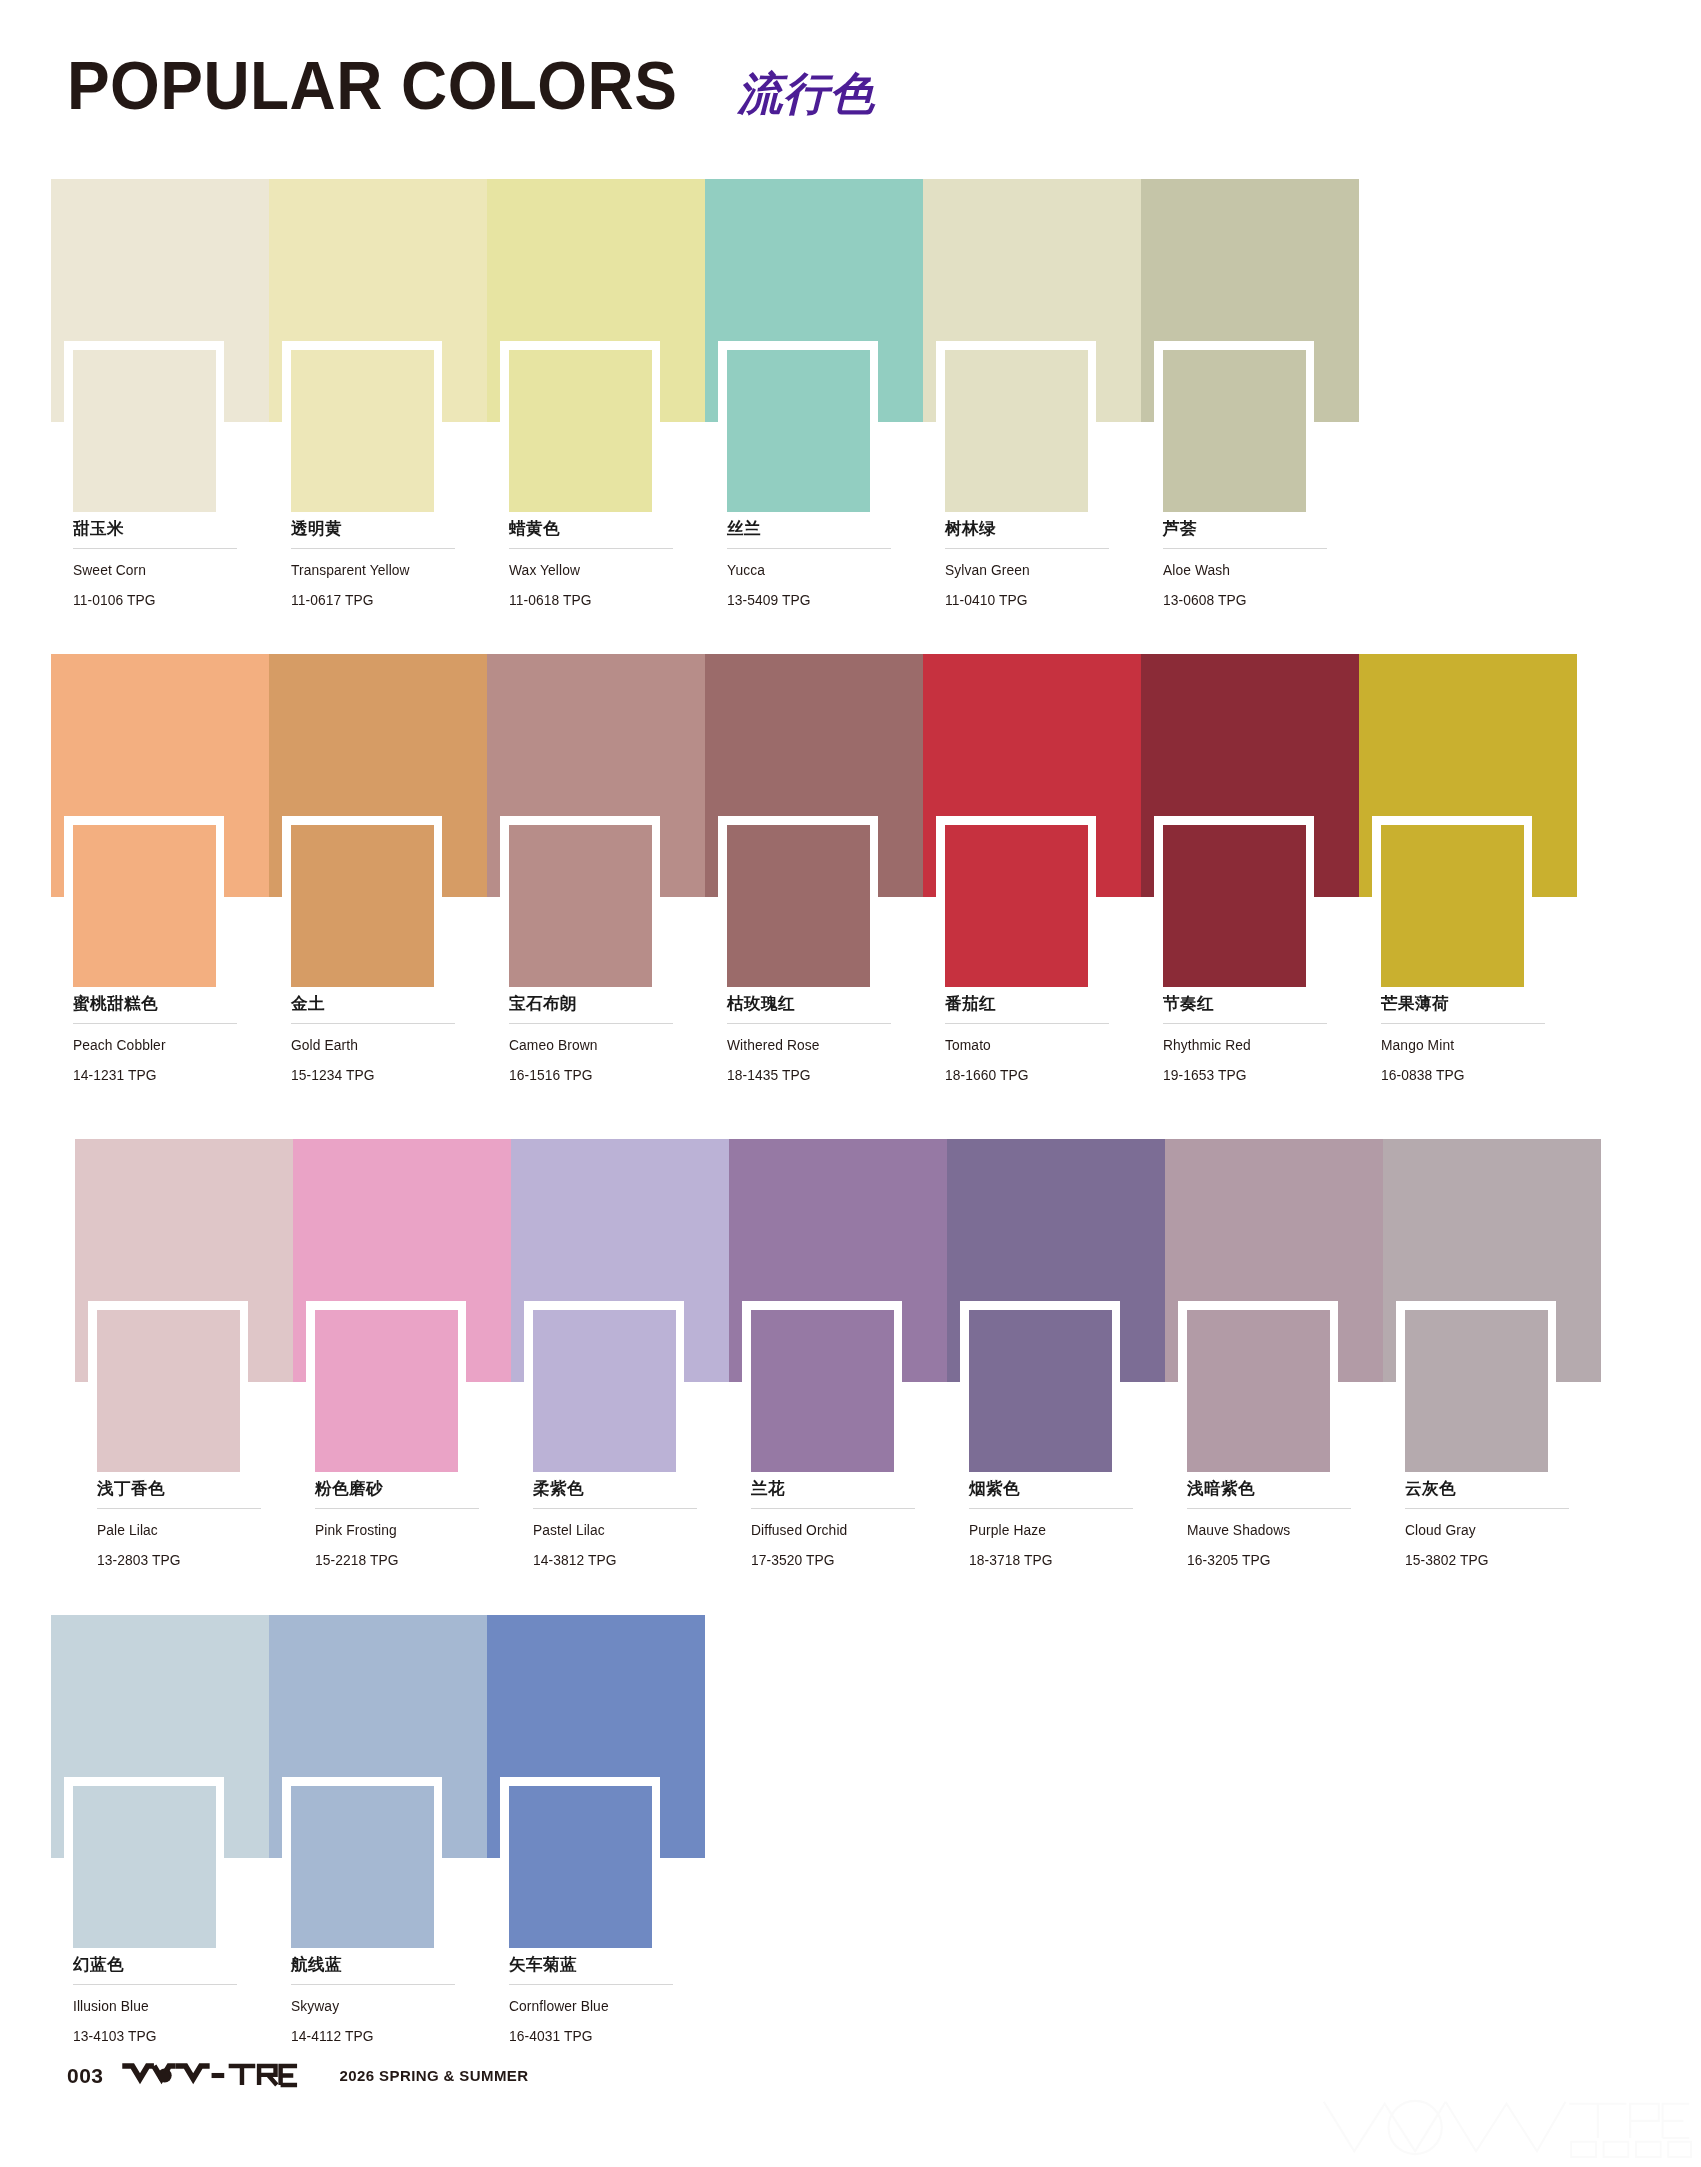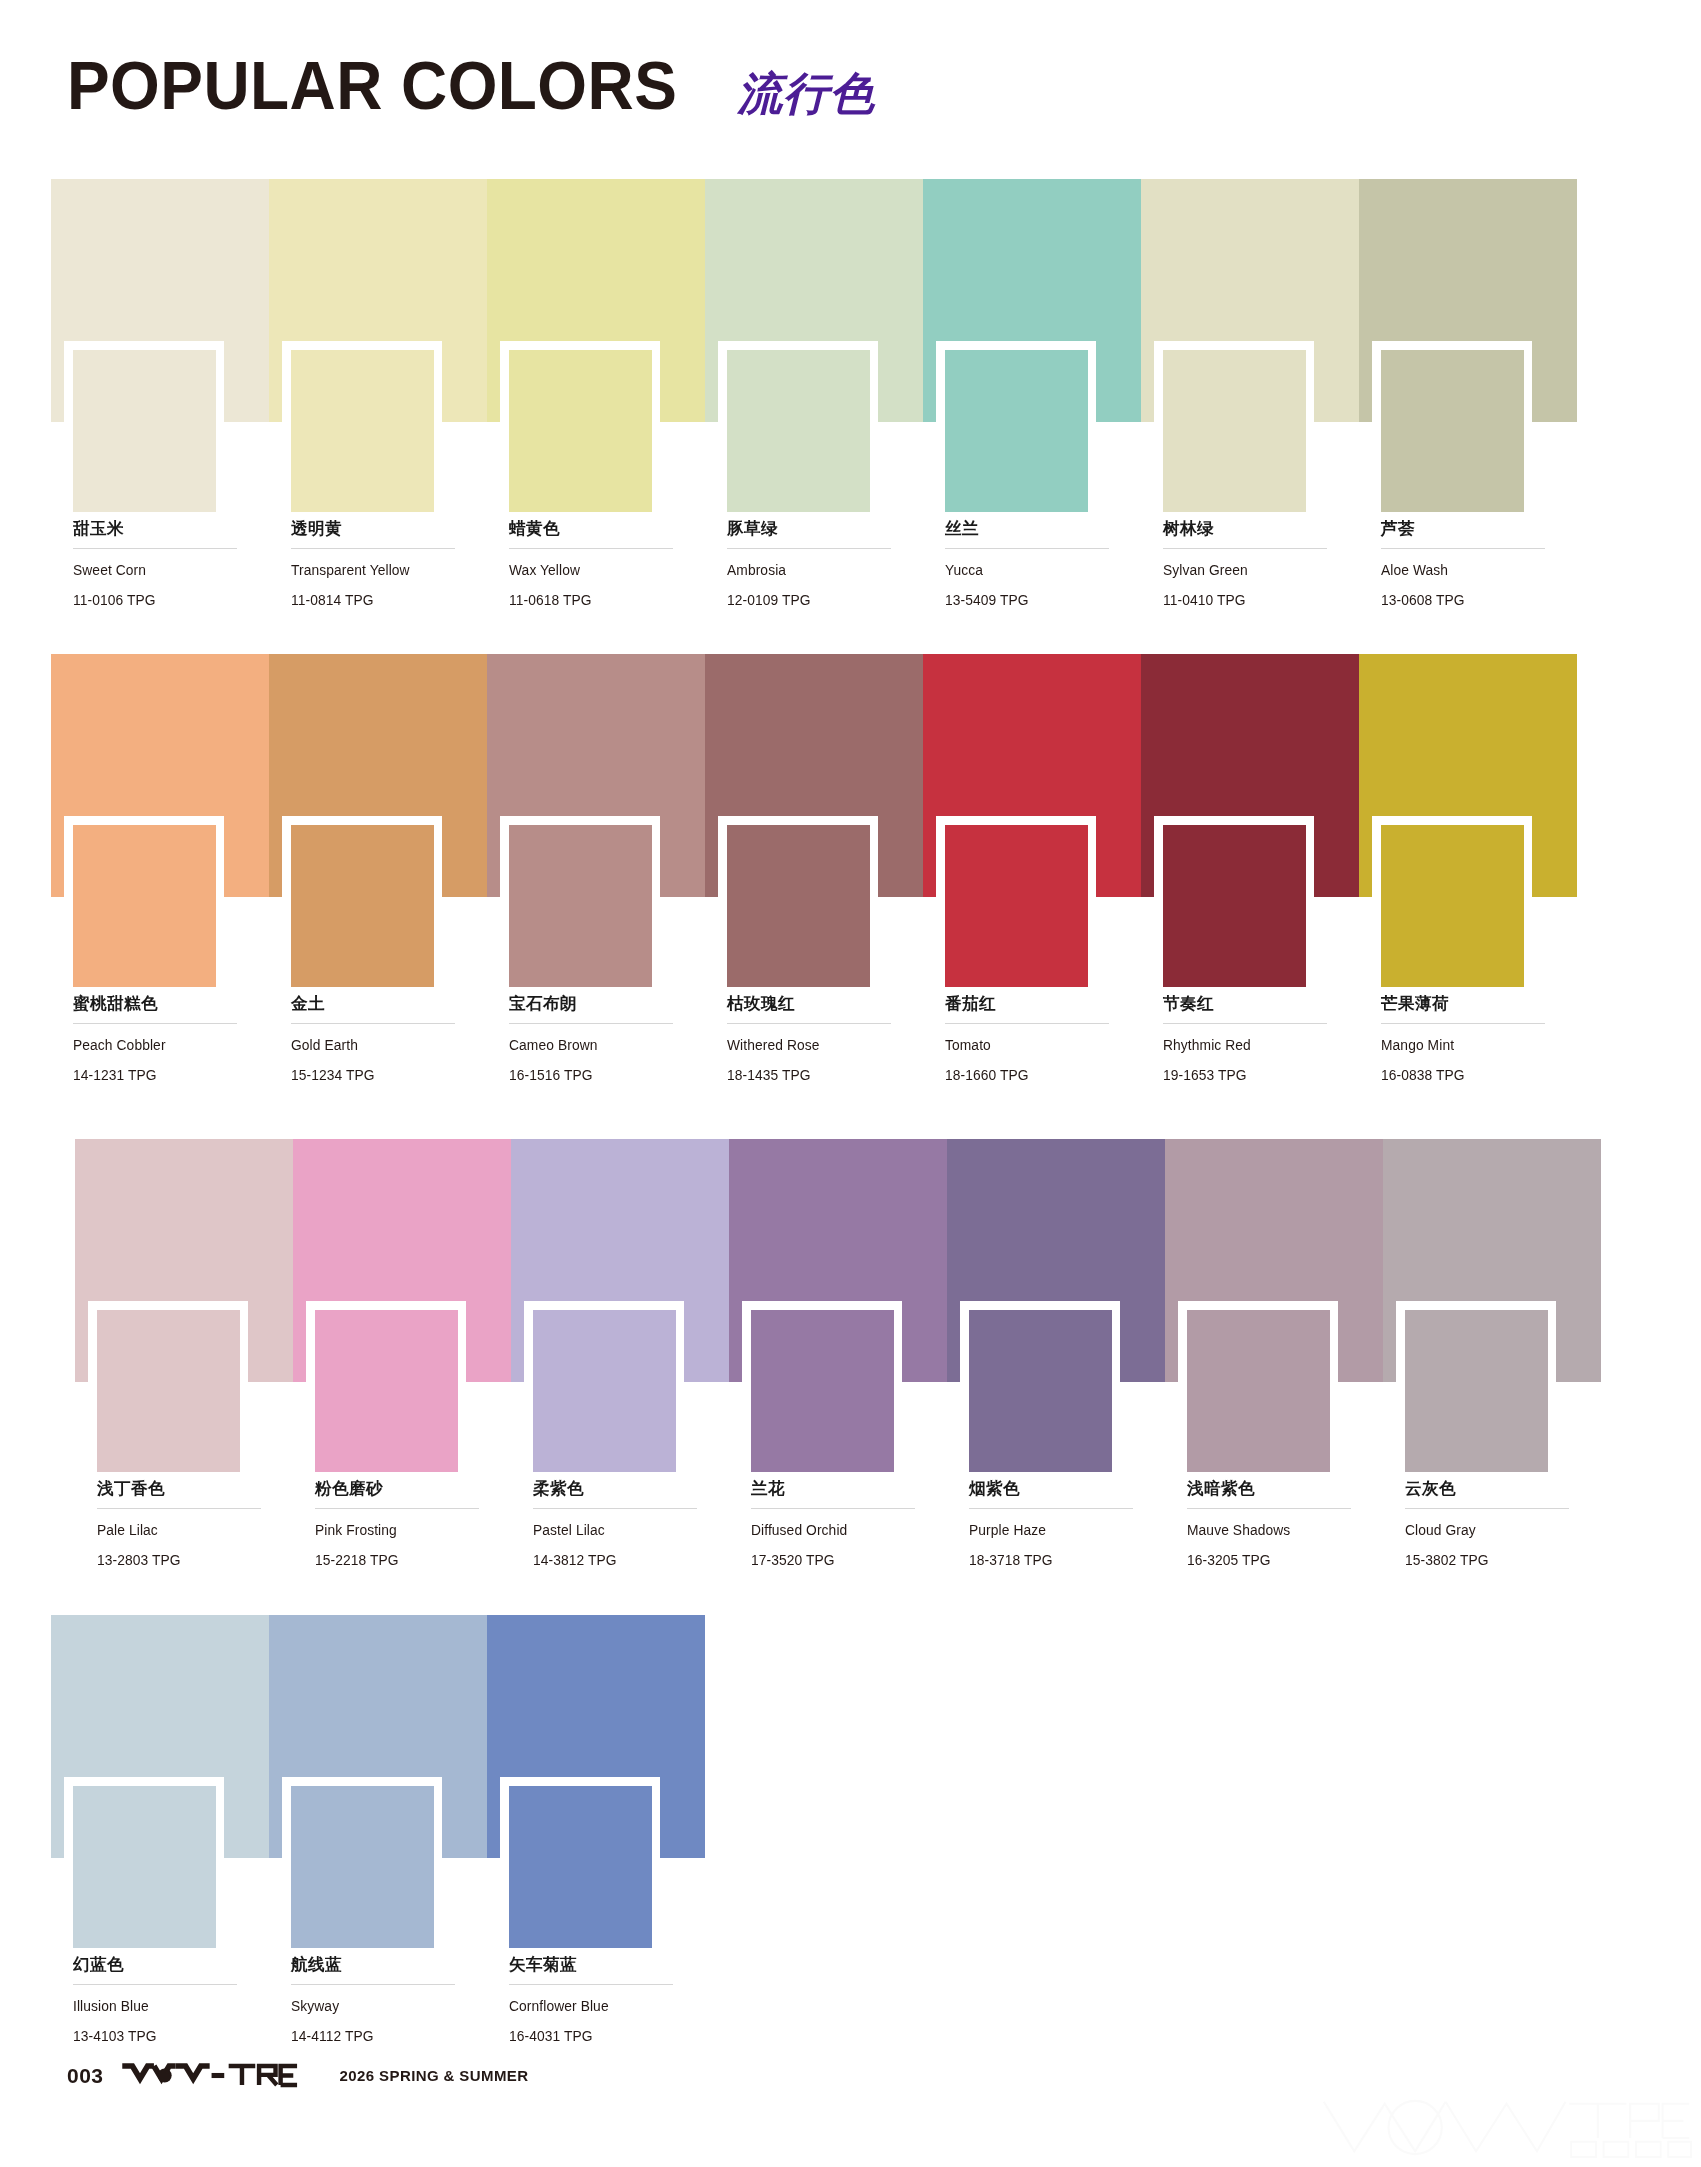--- a/index.html
+++ b/index.html
@@ -186,45 +186,33 @@
         </div>
         <div class="swatch">
           <div class="band" style="background: rgb(237, 231, 184);"></div>
           <div class="chip-frame">
             <div class="chip" style="background: rgb(237, 231, 184);"></div>
           </div>
           <div class="caption">
             <div class="cap-cn">透明黄</div>
             <div class="cap-rule"></div>
             <div class="cap-en">Transparent Yellow</div>
-            <div class="cap-code">11-0814 TPG</div>
+            <div class="cap-code">11-0617 TPG</div>
           </div>
         </div>
         <div class="swatch">
           <div class="band" style="background: rgb(231, 228, 162);"></div>
           <div class="chip-frame">
             <div class="chip" style="background: rgb(231, 228, 162);"></div>
           </div>
           <div class="caption">
             <div class="cap-cn">蜡黄色</div>
             <div class="cap-rule"></div>
             <div class="cap-en">Wax Yellow</div>
             <div class="cap-code">11-0618 TPG</div>
-          </div>
-        </div>
-        <div class="swatch">
-          <div class="band" style="background: rgb(211, 224, 198);"></div>
-          <div class="chip-frame">
-            <div class="chip" style="background: rgb(211, 224, 198);"></div>
-          </div>
-          <div class="caption">
-            <div class="cap-cn">豚草绿</div>
-            <div class="cap-rule"></div>
-            <div class="cap-en">Ambrosia</div>
-            <div class="cap-code">12-0109 TPG</div>
           </div>
         </div>
         <div class="swatch">
           <div class="band" style="background: rgb(146, 206, 193);"></div>
           <div class="chip-frame">
             <div class="chip" style="background: rgb(146, 206, 193);"></div>
           </div>
           <div class="caption">
             <div class="cap-cn">丝兰</div>
             <div class="cap-rule"></div>

